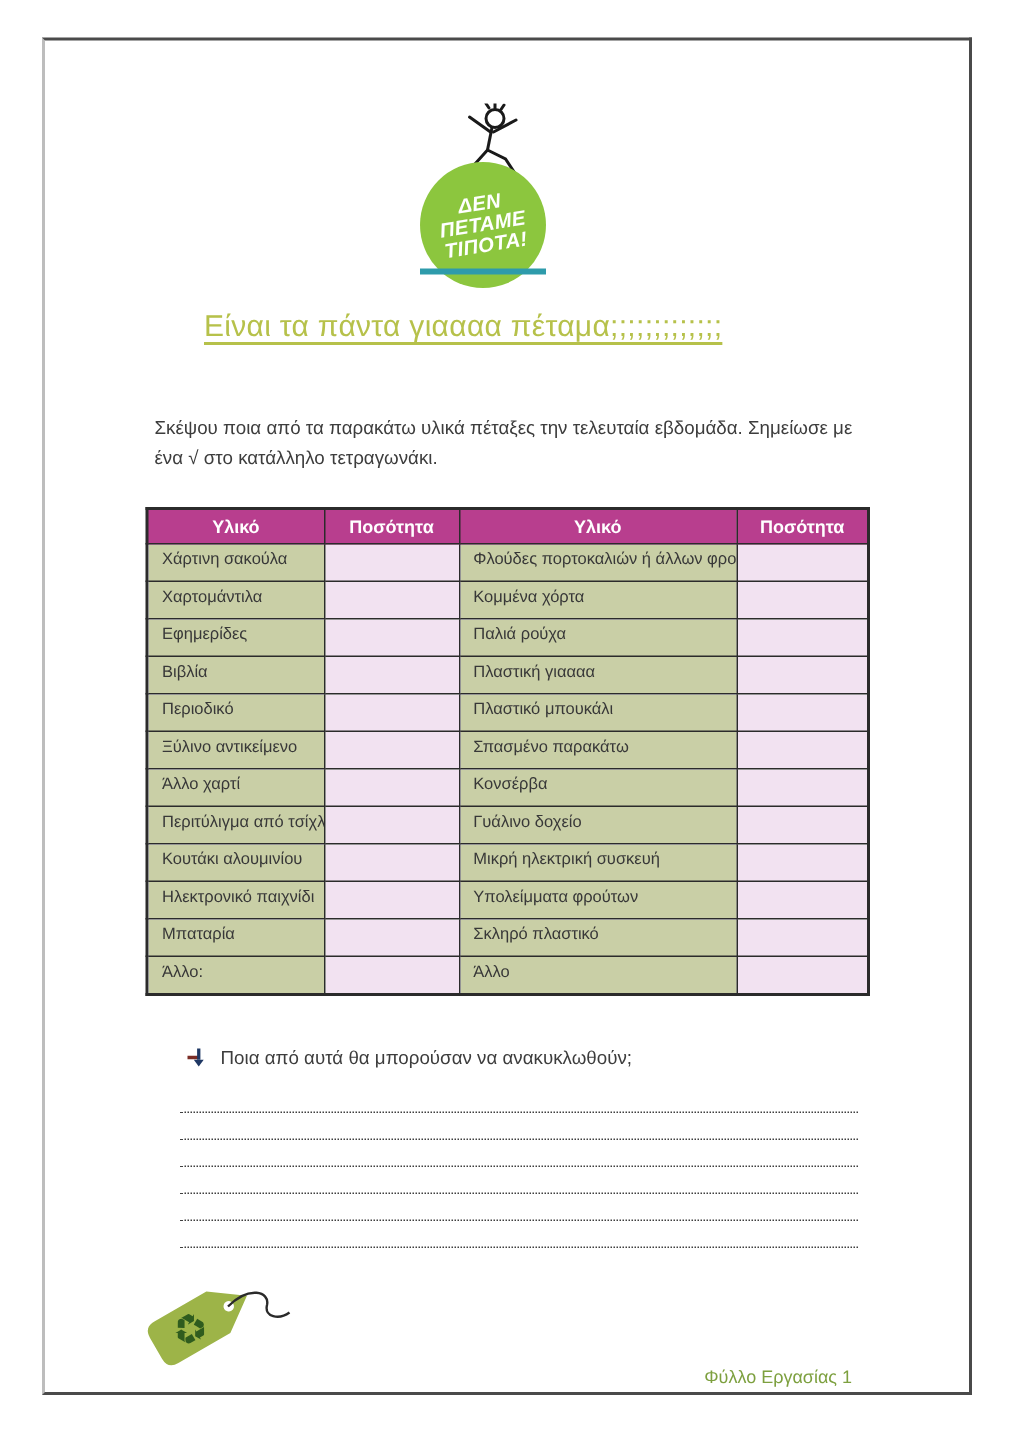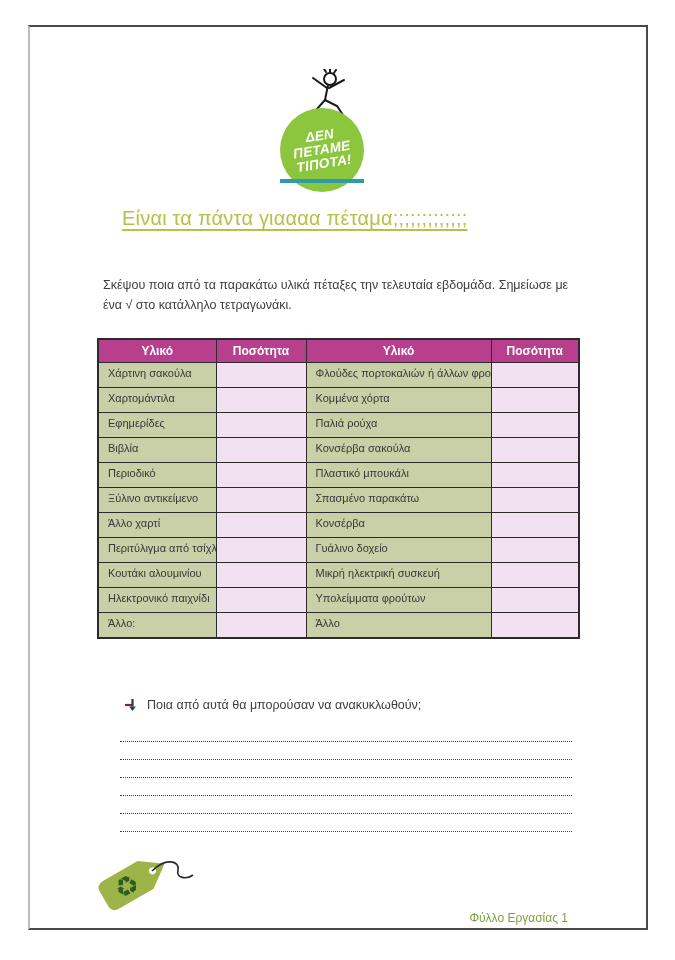--- a/index.html
+++ b/index.html
@@ -16,21 +16,21 @@
     position:absolute;left:0px;top:41px;width:84px;height:84px;border-radius:50%;
     background:var(--logo-green);display:flex;align-items:center;justify-content:center;
   }
   .logo-text{
     transform:rotate(-9deg);color:#ffffff;font-weight:bold;font-style:italic;
     font-size:13.5px;line-height:1.02;text-align:center;letter-spacing:.3px;
   }
   .teal-rule{position:absolute;left:250px;top:152px;width:84px;height:4px;background:var(--teal-line);}
   
   .title{
-    position:absolute;left:92px;top:180px;margin:0;
+    position:absolute;left:106px;top:180px;margin:0;
     font-size:20px;font-weight:normal;color:var(--title-green);
     text-decoration:underline;text-underline-offset:4px;letter-spacing:.2px;
   }
   
   .intro{position:absolute;left:73px;top:248px;width:487px;margin:0;
     font-size:12.5px;line-height:1.62;color:var(--text-dark);}
   
   .mat-table{position:absolute;left:67px;top:311px;width:481px;border-collapse:collapse;table-layout:fixed;
     border:2px solid var(--border-dark);}
   .mat-table th{
@@ -116,21 +116,21 @@
         </tr>
         <tr>
           <td class="mat">Εφημερίδες</td>
           <td class="qty"></td>
           <td class="mat">Παλιά ρούχα</td>
           <td class="qty"></td>
         </tr>
         <tr>
           <td class="mat">Βιβλία</td>
           <td class="qty"></td>
-          <td class="mat">Κονσέρβα σακούλα</td>
+          <td class="mat">Πλαστική γιαααα</td>
           <td class="qty"></td>
         </tr>
         <tr>
           <td class="mat">Περιοδικό</td>
           <td class="qty"></td>
           <td class="mat">Πλαστικό μπουκάλι</td>
           <td class="qty"></td>
         </tr>
         <tr>
           <td class="mat">Ξύλινο αντικείμενο</td>
@@ -153,20 +153,26 @@
         <tr>
           <td class="mat">Κουτάκι αλουμινίου</td>
           <td class="qty"></td>
           <td class="mat">Μικρή ηλεκτρική συσκευή</td>
           <td class="qty"></td>
         </tr>
         <tr>
           <td class="mat">Ηλεκτρονικό παιχνίδι</td>
           <td class="qty"></td>
           <td class="mat">Υπολείμματα φρούτων</td>
+          <td class="qty"></td>
+        </tr>
+        <tr>
+          <td class="mat">Μπαταρία</td>
+          <td class="qty"></td>
+          <td class="mat">Σκληρό πλαστικό</td>
           <td class="qty"></td>
         </tr>
         <tr>
           <td class="mat">Άλλο:</td>
           <td class="qty"></td>
           <td class="mat">Άλλο</td>
           <td class="qty"></td>
         </tr>
       </tbody>
   </table>

